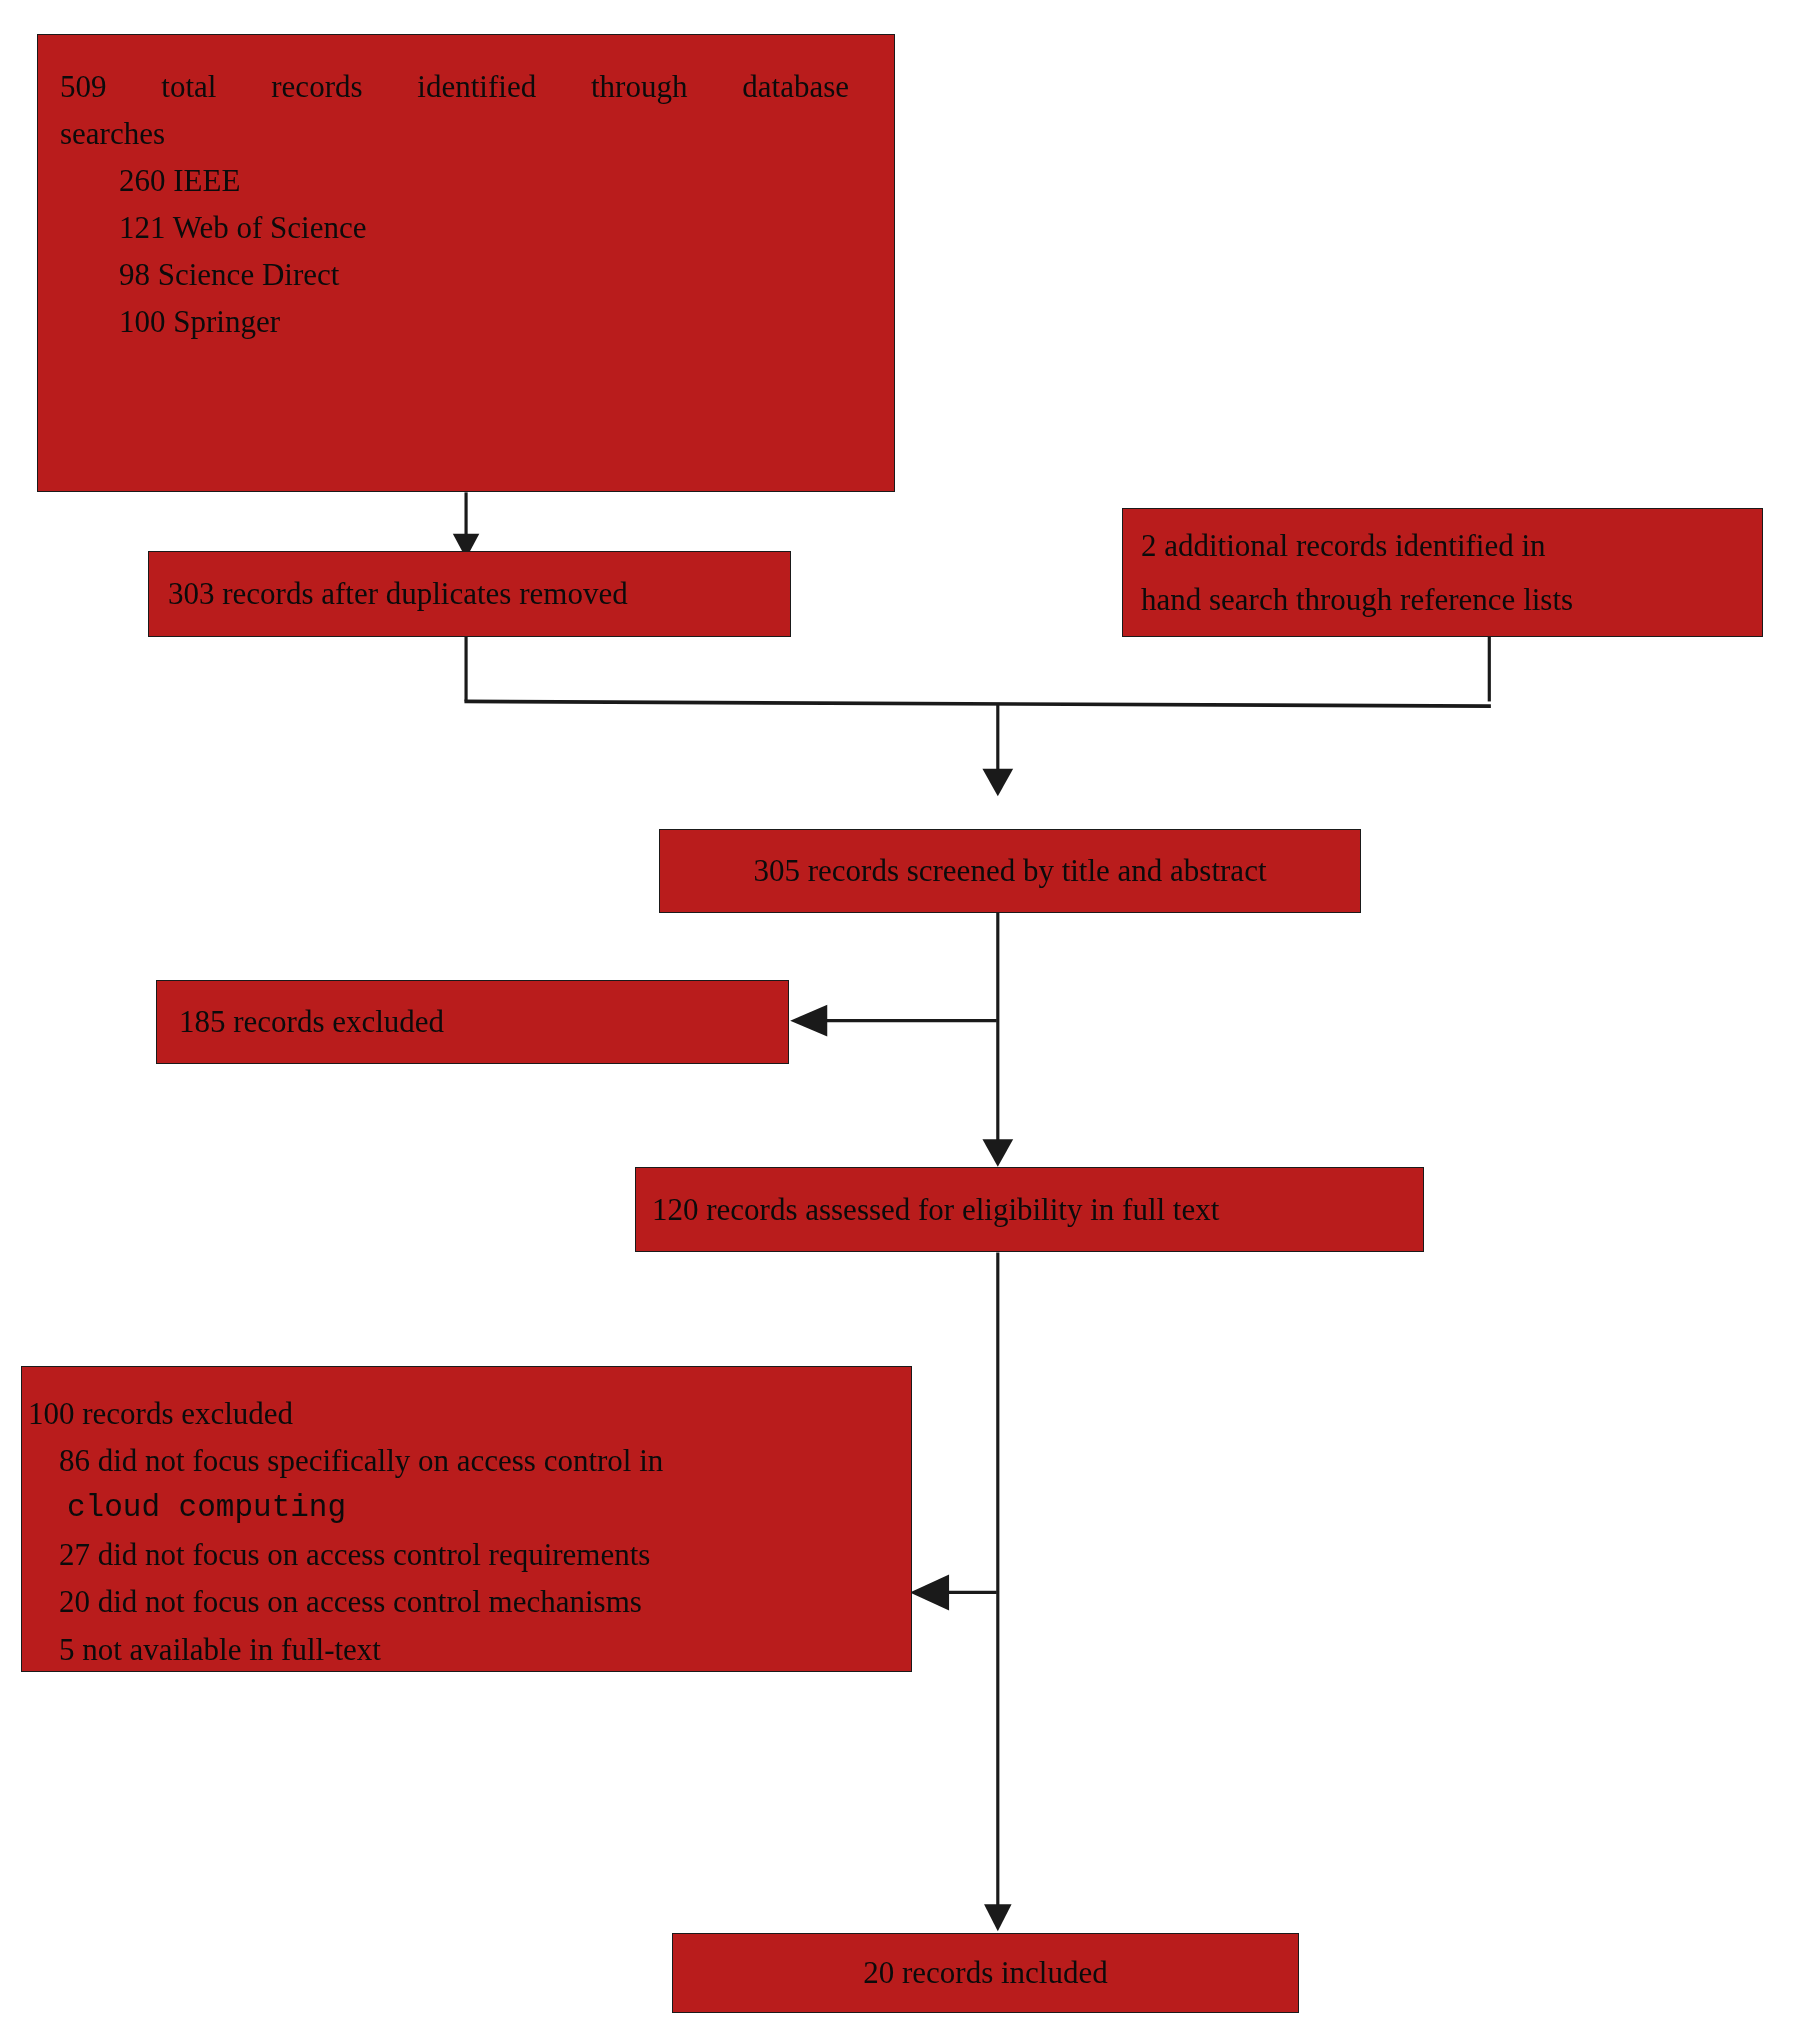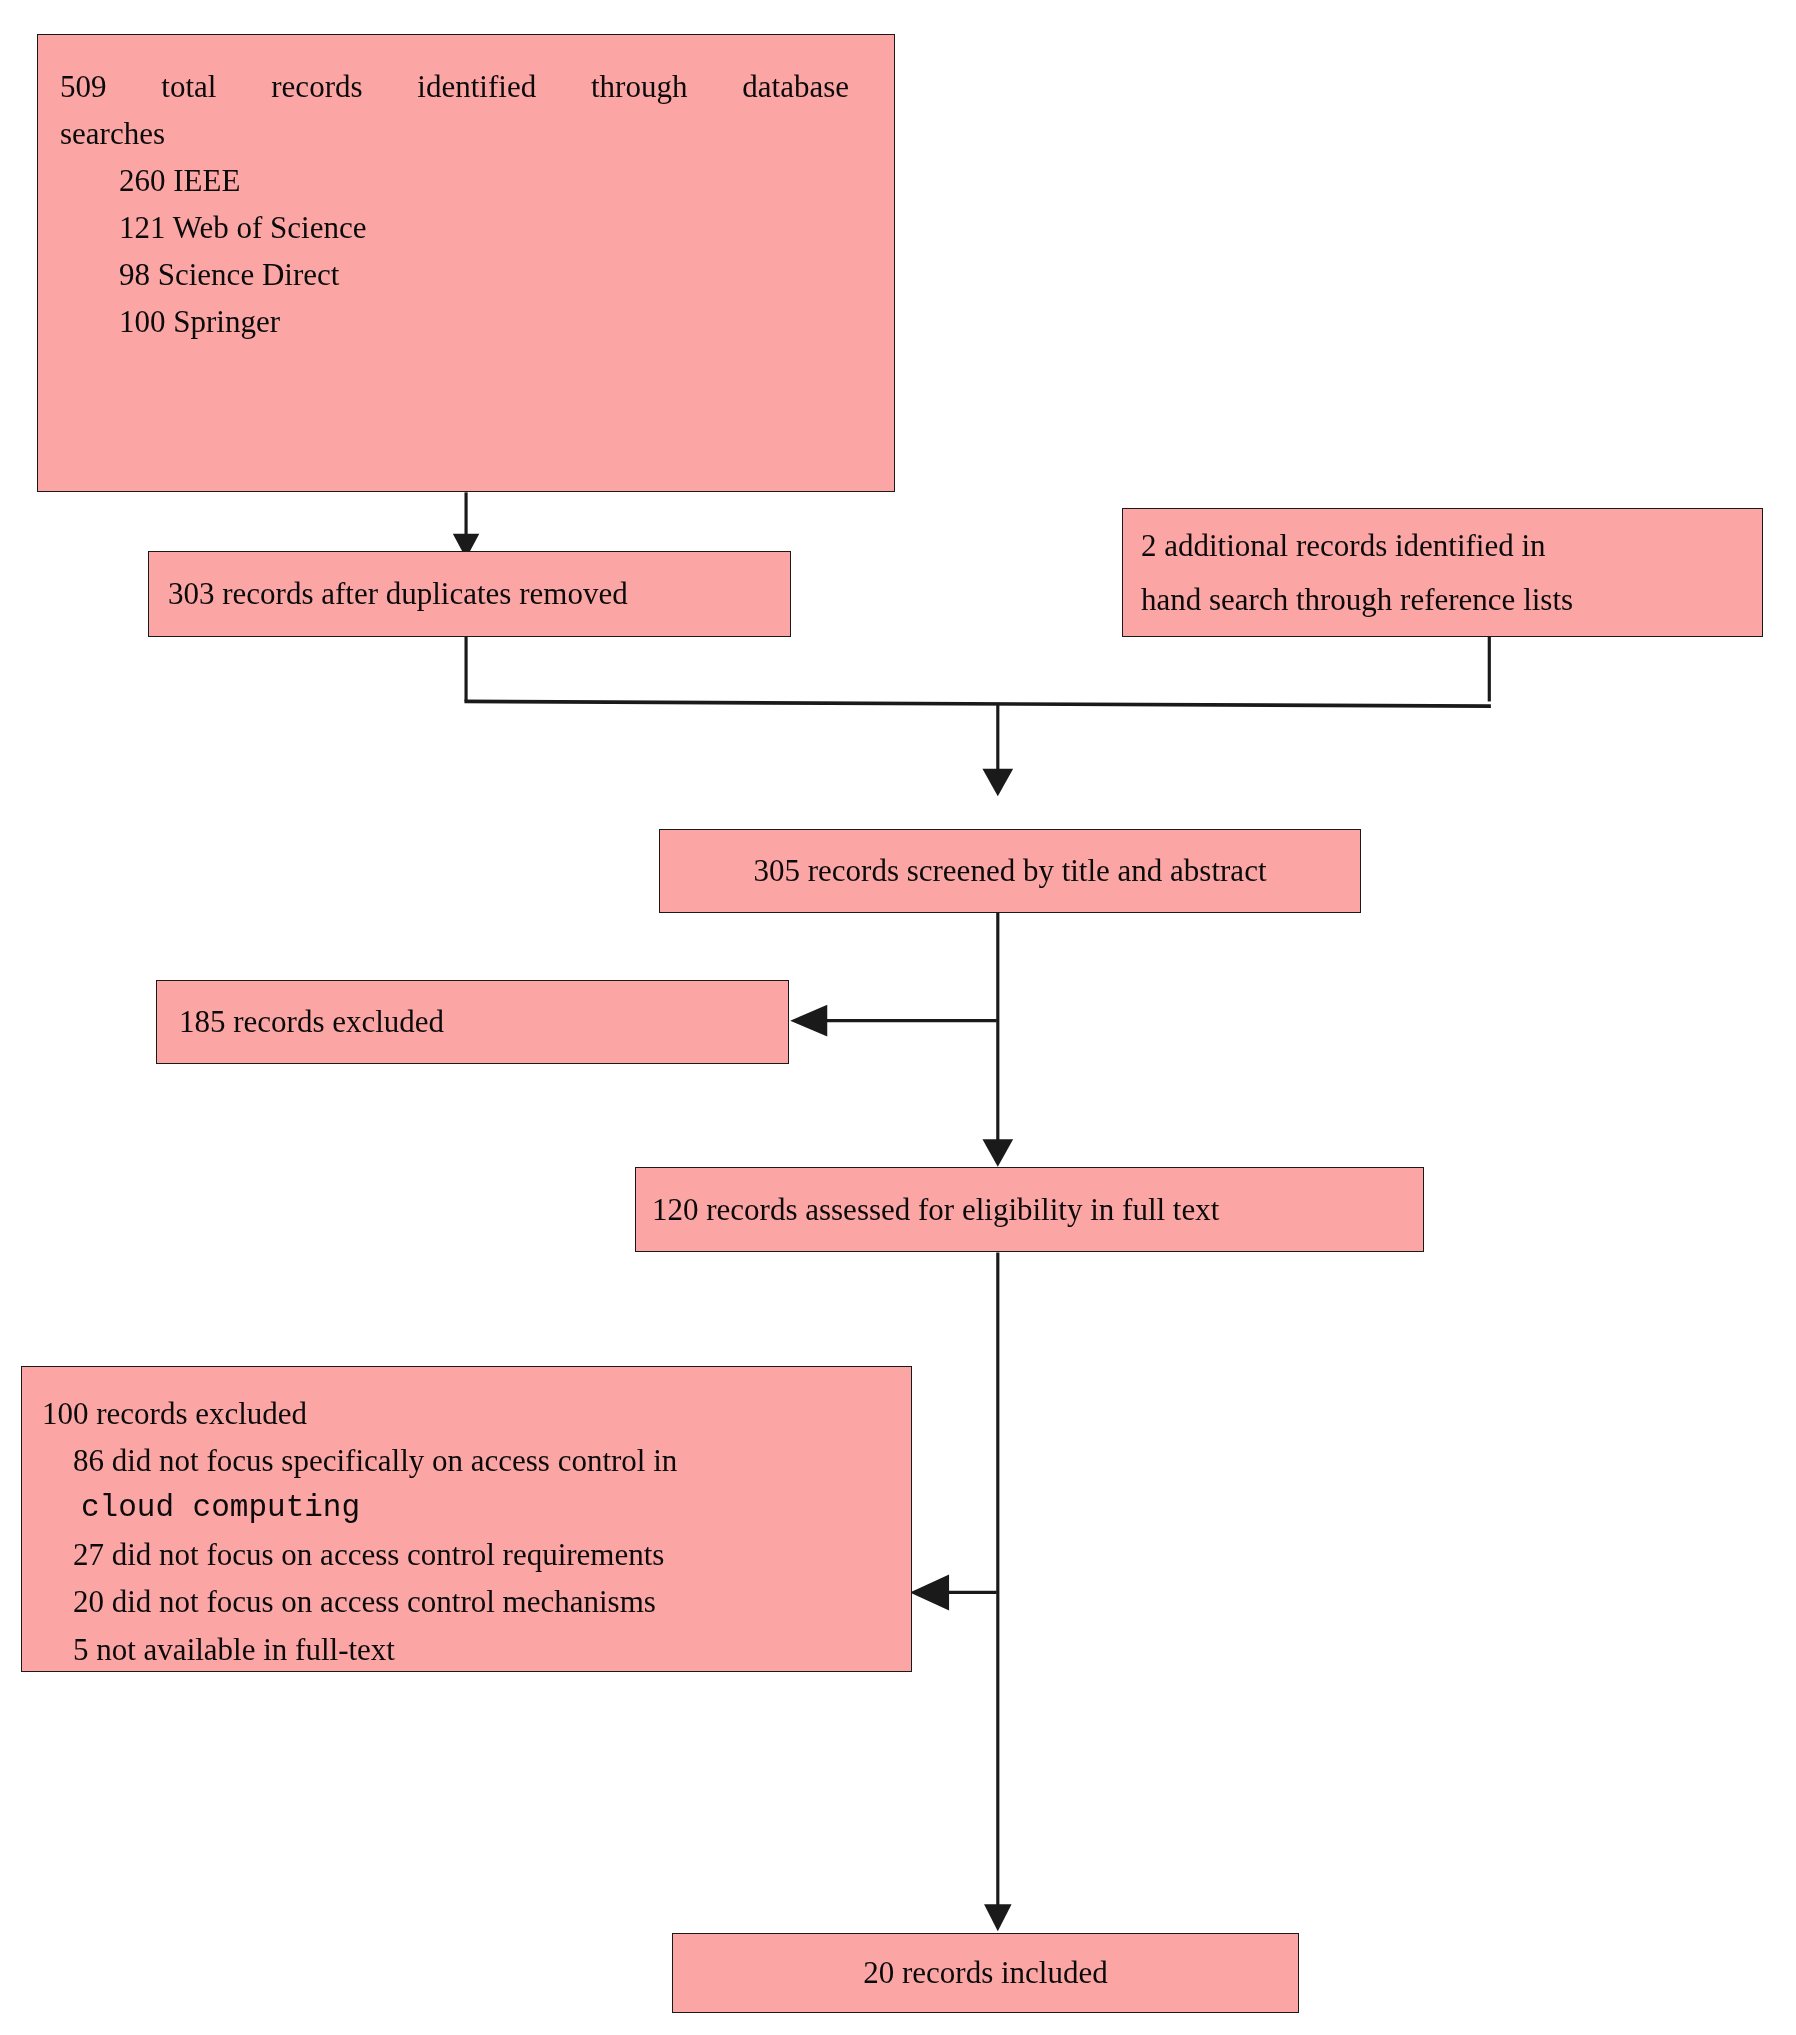--- a/index.html
+++ b/index.html
@@ -24,21 +24,21 @@
   svg#flow-canvas {
     position: absolute;
     left: 0;
     top: 0;
     width: 1797px;
     height: 2035px;
   }
   .flow-box {
     position: absolute;
     box-sizing: border-box;
-    background: #fca5a5;
+    background: #b91c1c;
     border: 1.6px solid #1a1a1a;
     display: flex;
     flex-direction: column;
     justify-content: center;
   }
   .box-line {
     display: block;
     font-size: 31px;
     line-height: 1.52;
     color: #0b0b0b;
@@ -114,21 +114,21 @@
     align-items: flex-start;
     padding: 0 16px;
   }
   
   #box-excluded-fulltext {
     left: 21px;
     top: 1366px;
     width: 891px;
     height: 306px;
     justify-content: flex-start;
-    padding: 23px 21px 0 20px;
+    padding: 23px 21px 0 6px;
   }
   #box-excluded-fulltext .reason-line {
     padding-left: 31px;
   }
   #box-excluded-fulltext .reason-line.continued {
     padding-left: 39px;
     font-family: Liberation Mono, monospace;
   }
   
   #box-included {

